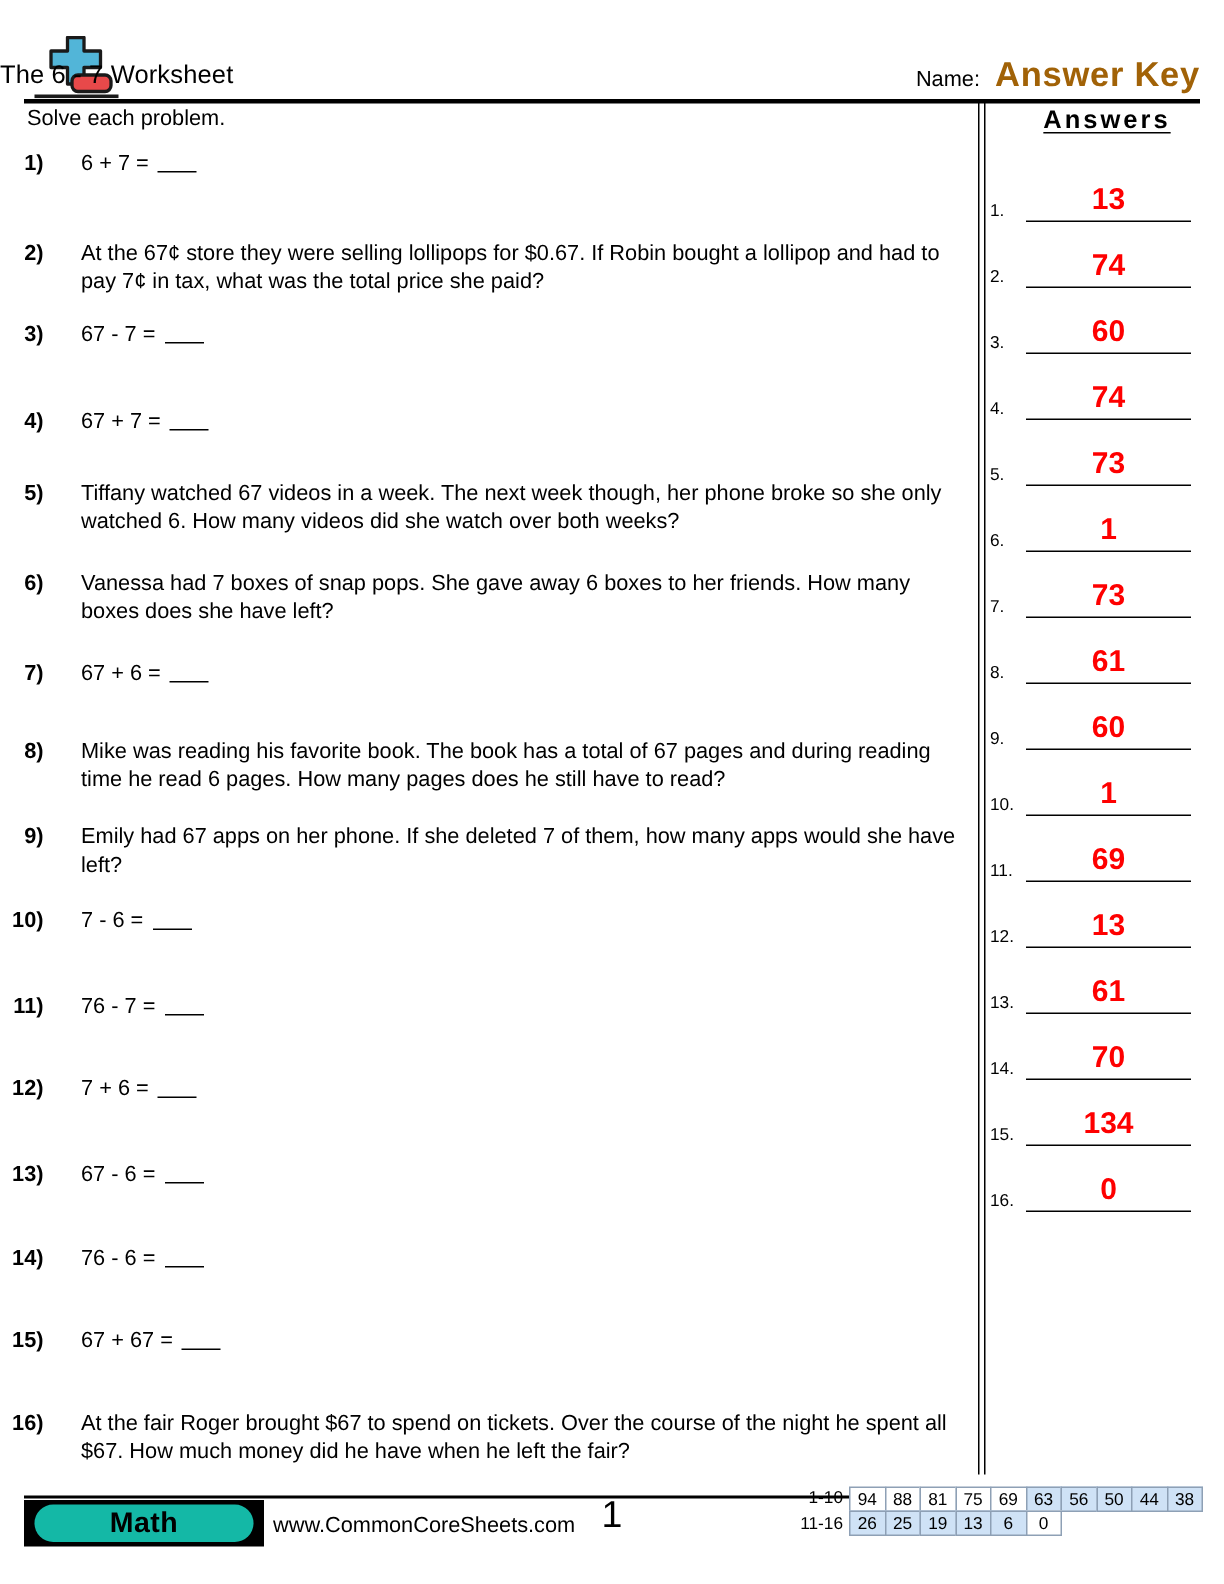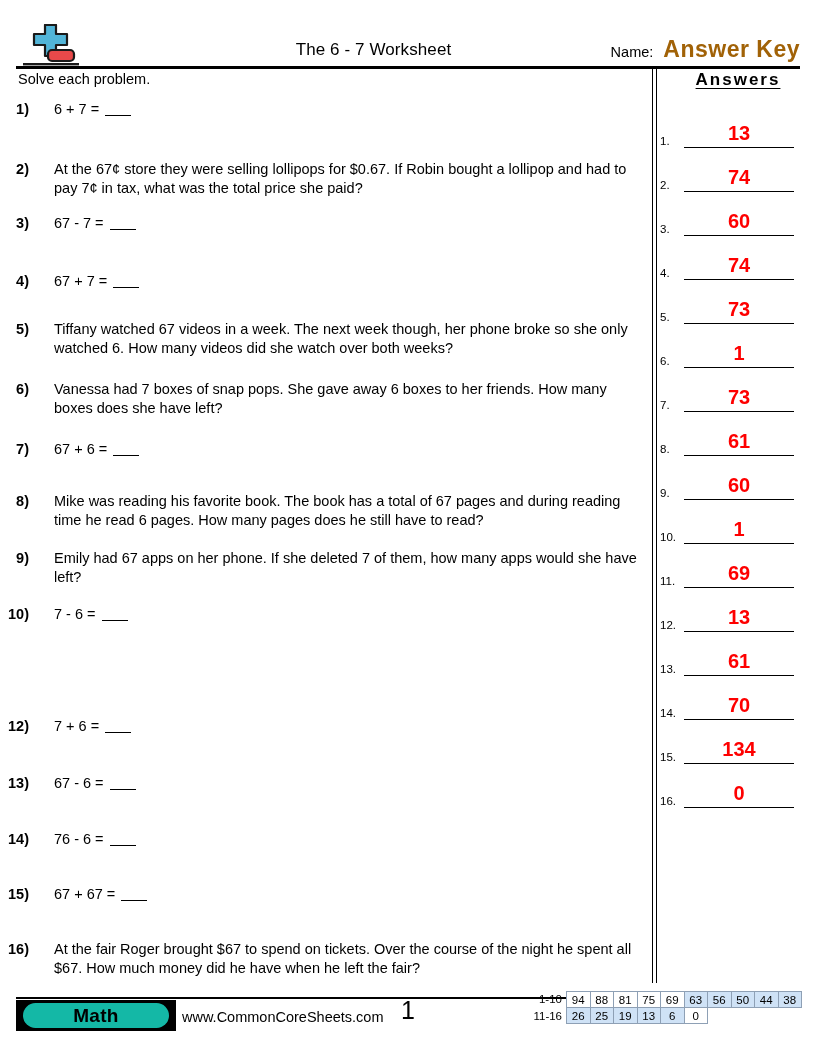--- a/index.html
+++ b/index.html
@@ -14,21 +14,21 @@
 
   
   .header {
     position: absolute; left: 0; top: 0; width: 816px; height: 68px;
   }
   .logo {
     position: absolute; left: 18px; top: 24px; width: 64px; height: 44px;
   }
   .header-title {
     position: absolute; left: 0; top: 40px; width: 747px;
-    text-align: center; font-size: 17px; letter-spacing: .1px;
+    font-size: 17px; letter-spacing: .1px;
   }
   .name-wrap {
     position: absolute; right: 16px; top: 36px;
     display: flex; align-items: baseline; gap: 10px;
   }
   .name-label { font-size: 14.5px; }
   .name-value {
     font-size: 23px; font-weight: bold; color: #a16207;
     letter-spacing: .5px;
   }
@@ -198,20 +198,24 @@
         <div class="p-num">8)</div>
         <div class="p-text"><span>Mike was reading his favorite book. The book has a total of 67 pages and during reading time he read 6 pages. How many pages does he still have to read?</span></div>
       </div>
       <div class="problem" style="top: 457px; left: 0px;">
         <div class="p-num">9)</div>
         <div class="p-text"><span>Emily had 67 apps on her phone. If she deleted 7 of them, how many apps would she have left?</span></div>
       </div>
       <div class="problem" style="top: 513px; left: 0px;">
         <div class="p-num">10)</div>
         <div class="p-text"><span>7 - 6 = </span><span class="blank"></span></div>
+      </div>
+      <div class="problem" style="top: 570px; left: 0px;">
+        <div class="p-num">11)</div>
+        <div class="p-text"><span>76 - 7 = </span><span class="blank"></span></div>
       </div>
       <div class="problem" style="top: 625px; left: 0px;">
         <div class="p-num">12)</div>
         <div class="p-text"><span>7 + 6 = </span><span class="blank"></span></div>
       </div>
       <div class="problem" style="top: 682px; left: 0px;">
         <div class="p-num">13)</div>
         <div class="p-text"><span>67 - 6 = </span><span class="blank"></span></div>
       </div>
       <div class="problem" style="top: 738px; left: 0px;">

